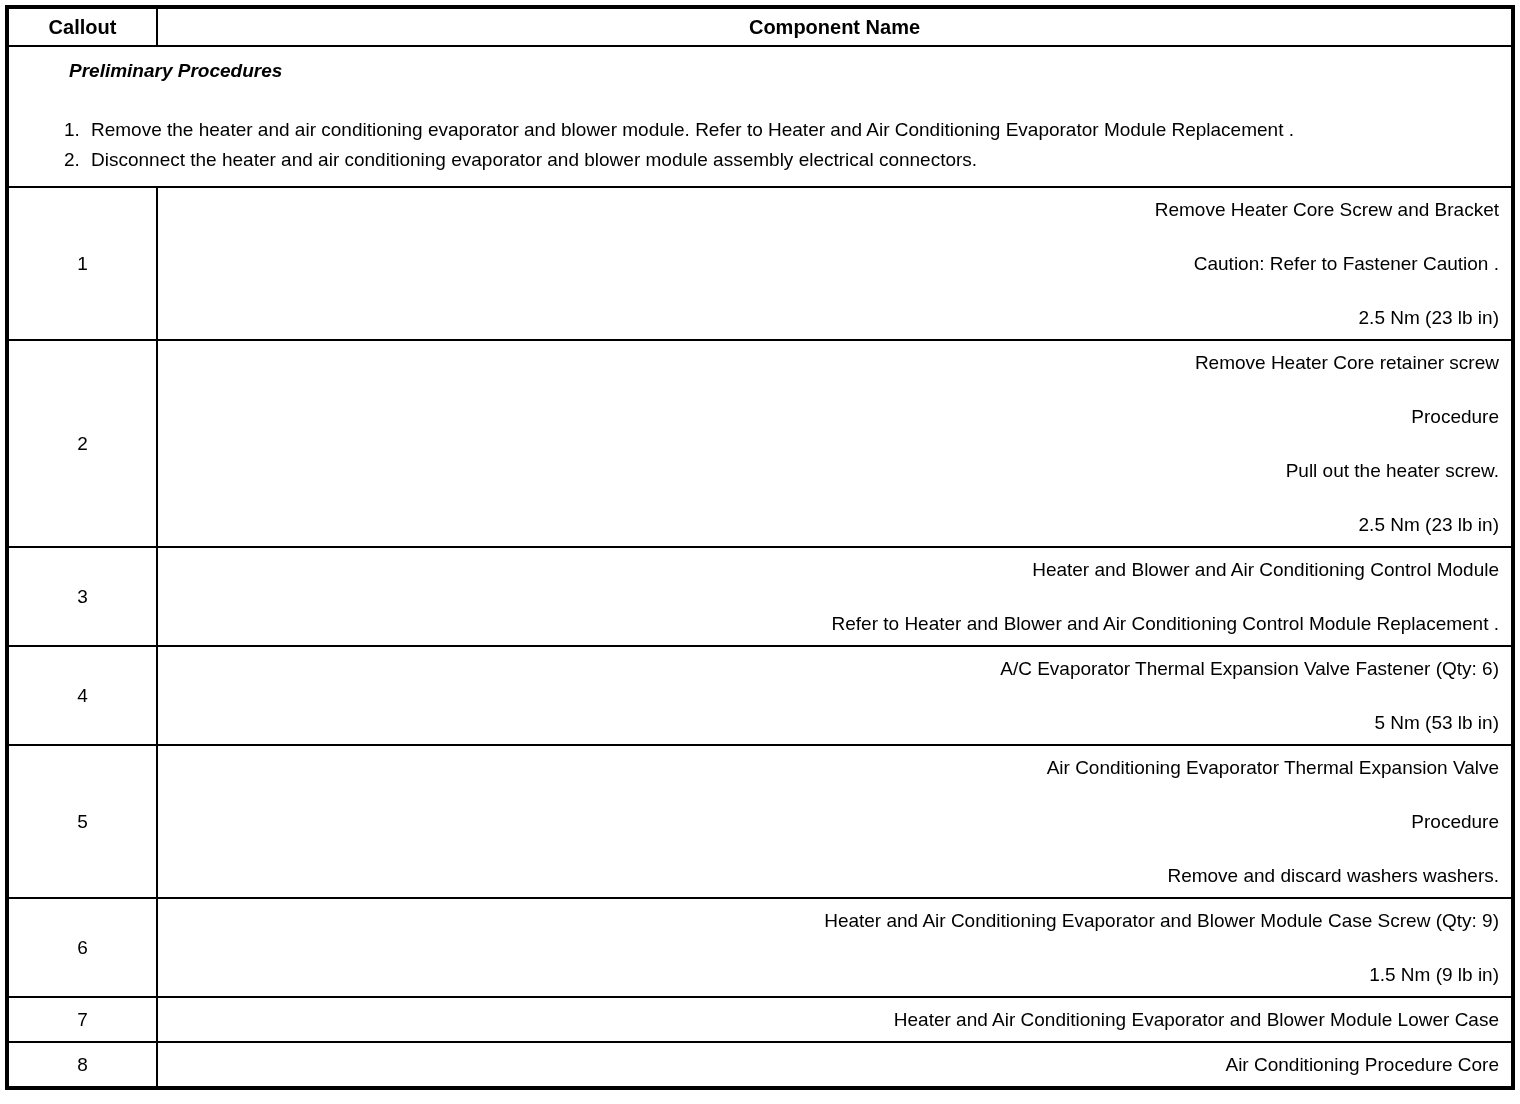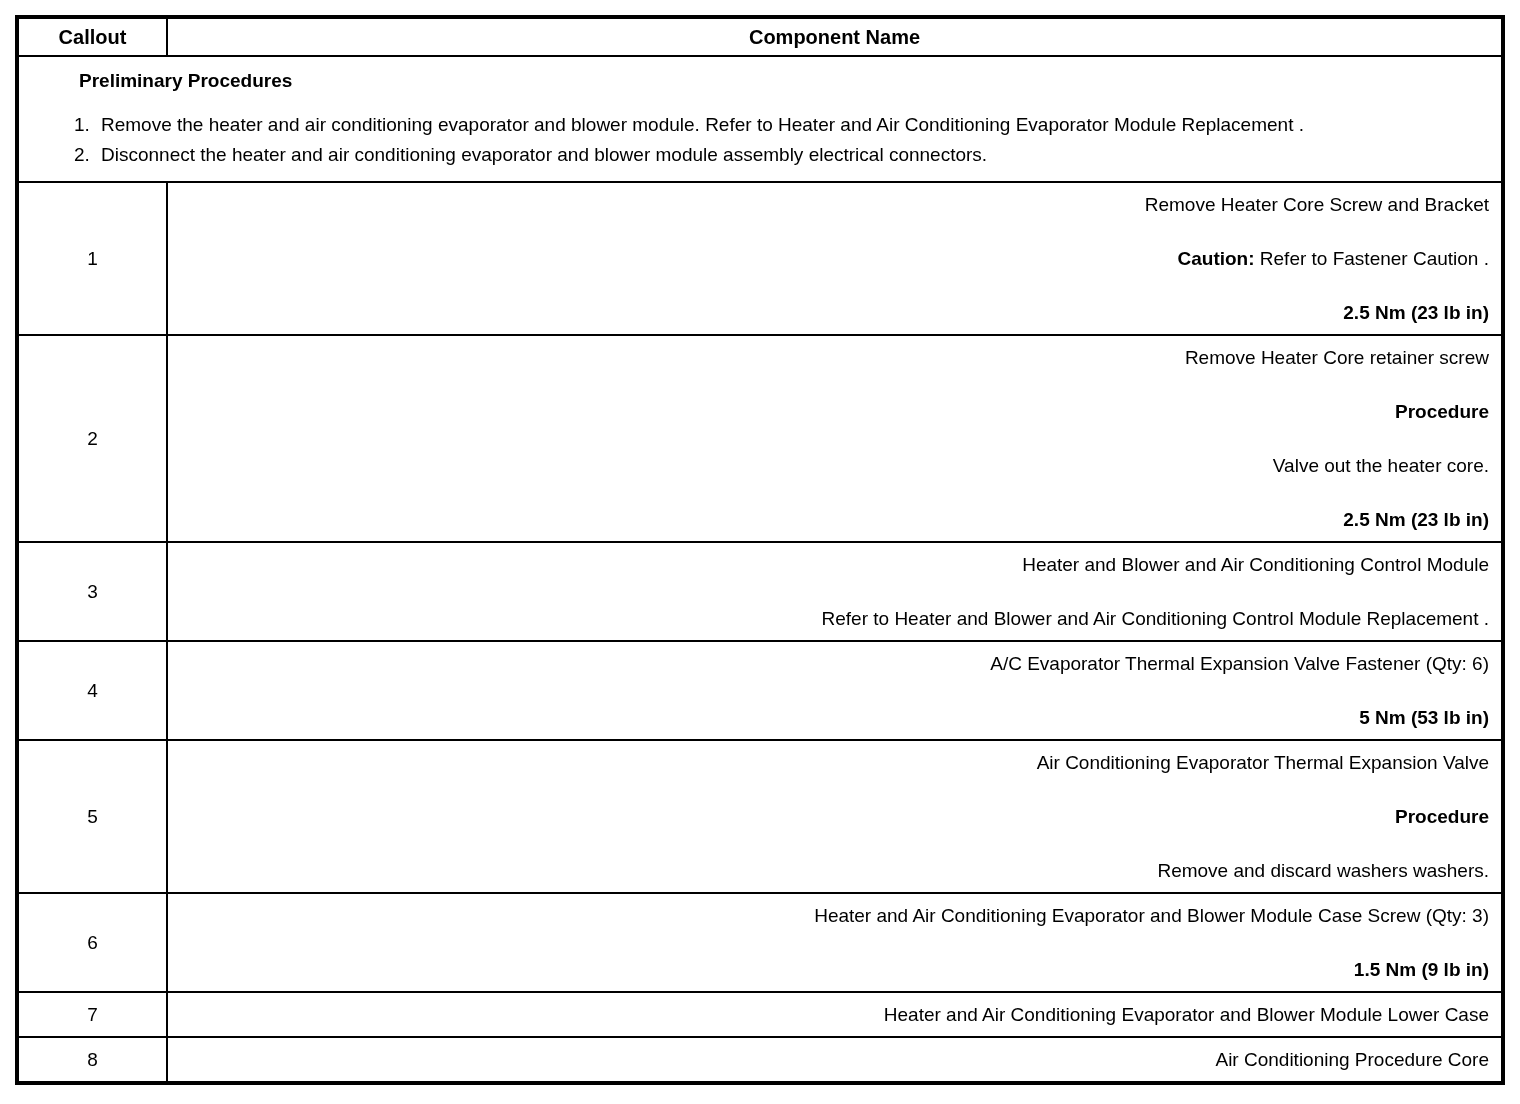--- a/index.html
+++ b/index.html
@@ -7,21 +7,21 @@
     margin: 0;
     padding: 0;
     background: #ffffff;
     color: #000000;
     font-family: "Liberation Sans", sans-serif;
     font-size: 19px;
   }
   .page {
     width: 1520px;
     min-height: 1104px;
-    padding: 15px;
+    padding: 5px;
   }
   table.component-table {
     width: 100%;
     border-collapse: collapse;
     border: 4px solid #000000;
   }
   th, td {
     border: 2px solid #000000;
   }
   th {
@@ -51,33 +51,34 @@
   .component-cell p:last-child {
     margin-bottom: 0;
   }
   .prelim-cell {
     padding: 10px 12px 6px 12px;
   }
   .prelim-title {
     font-weight: bold;
     margin-left: 48px;
     line-height: 27px;
-    margin-bottom: 17px;
+    margin-bottom: 32px;
+    font-style: italic;
   }
   ol.prelim-list {
     margin: 6px;
     padding-left: 58px;
   }
   ol.prelim-list li {
     line-height: 28px;
     padding-left: 6px;
     margin: 0 0 2px 0;
   }
   .bold {
-    font-weight: bold;
+    font-weight: normal;
   }
 </style>
 </head>
 <body>
 
 <div class="page">
   <table class="component-table">
     <thead>
       <tr>
         <th class="callout-col">Callout</th>
@@ -100,21 +101,21 @@
             <p><span>Remove Heater Core Screw and Bracket</span></p>
             <p><span class="bold">Caution:</span><span> Refer to Fastener Caution .</span></p>
             <p><span class="bold">2.5 Nm (23 lb in)</span></p>
           </td>
         </tr>
         <tr>
           <td class="callout-cell">2</td>
           <td class="component-cell">
             <p><span>Remove Heater Core retainer screw</span></p>
             <p><span class="bold">Procedure</span></p>
-            <p><span>Valve out the heater core.</span></p>
+            <p><span>Pull out the heater screw.</span></p>
             <p><span class="bold">2.5 Nm (23 lb in)</span></p>
           </td>
         </tr>
         <tr>
           <td class="callout-cell">3</td>
           <td class="component-cell">
             <p><span>Heater and Blower and Air Conditioning Control Module</span></p>
             <p><span>Refer to Heater and Blower and Air Conditioning Control Module Replacement .</span></p>
           </td>
         </tr>
@@ -129,21 +130,21 @@
           <td class="callout-cell">5</td>
           <td class="component-cell">
             <p><span>Air Conditioning Evaporator Thermal Expansion Valve</span></p>
             <p><span class="bold">Procedure</span></p>
             <p><span>Remove and discard washers washers.</span></p>
           </td>
         </tr>
         <tr>
           <td class="callout-cell">6</td>
           <td class="component-cell">
-            <p><span>Heater and Air Conditioning Evaporator and Blower Module Case Screw (Qty: 3)</span></p>
+            <p><span>Heater and Air Conditioning Evaporator and Blower Module Case Screw (Qty: 9)</span></p>
             <p><span class="bold">1.5 Nm (9 lb in)</span></p>
           </td>
         </tr>
         <tr>
           <td class="callout-cell">7</td>
           <td class="component-cell">
             <p><span>Heater and Air Conditioning Evaporator and Blower Module Lower Case</span></p>
           </td>
         </tr>
         <tr>

